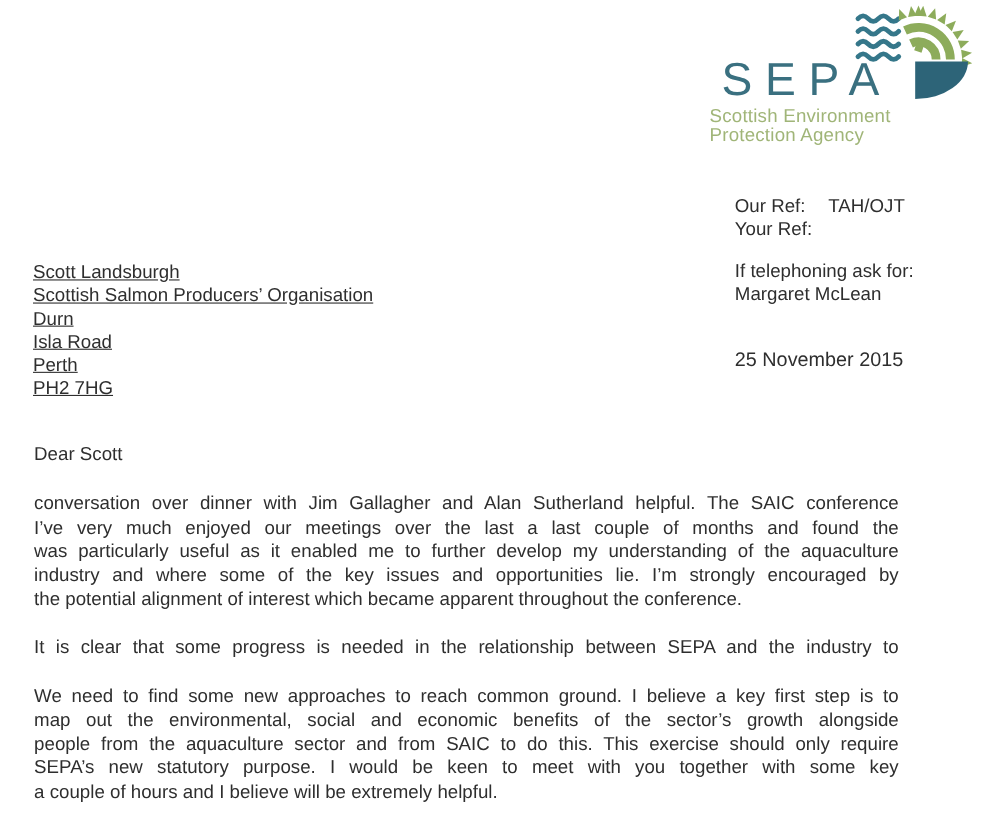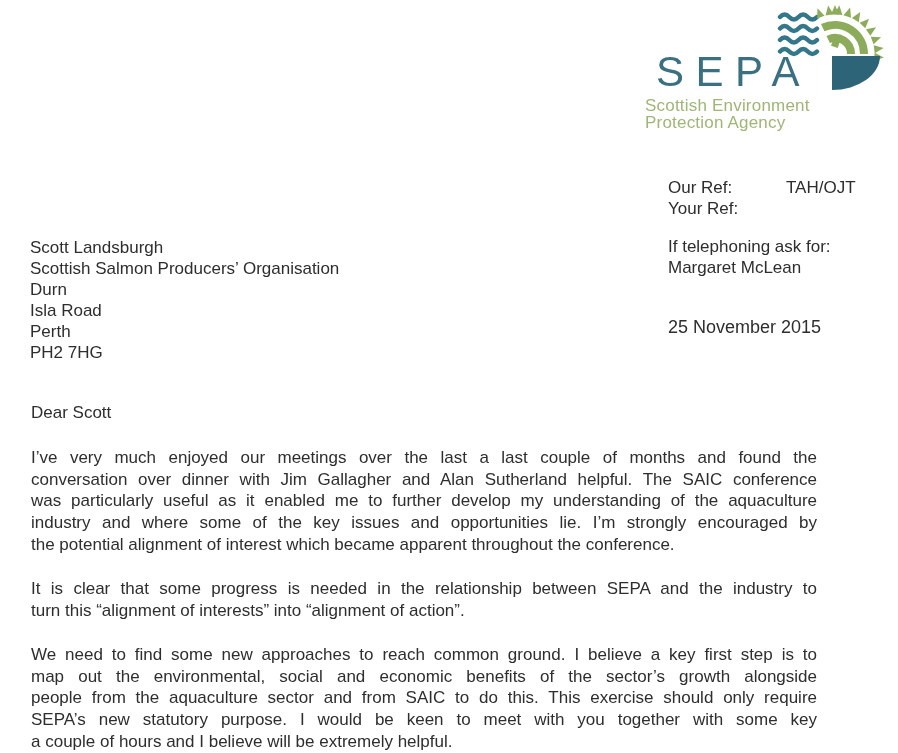--- a/index.html
+++ b/index.html
@@ -24,27 +24,27 @@
     white-space: nowrap;
   }
   .logo-tagline {
     position: absolute; right: 48px; top: 95px; width: 205px;
     font-size: 17px; line-height: 17px; letter-spacing: 0.2px;
     color: #a0b578;
   }
 
   
   .refs { position: absolute; left: 668px; top: 178px; font-size: 17px; line-height: 20.5px; }
-  .ref-row { display: flex; gap: 33px; }
+  .ref-row { display: flex; }
   .ref-label { width: 85px; }
   .telephoning { position: absolute; left: 668px; top: 237px; font-size: 17px; line-height: 20.5px; }
   .letter-date { position: absolute; left: 668px; top: 317px; font-size: 18px; }
 
   
-  .address { position: absolute; left: 30px; top: 238px; font-size: 17px; line-height: 20.9px; }
+  .address { position: absolute; left: 30px; top: 238px; font-size: 17px; line-height: 20.9px; text-decoration: underline; }
 
   
   .salutation { position: absolute; left: 31px; top: 402px; font-size: 17px; line-height: 21.7px; text-align: center; }
   .letter-body { position: absolute; left: 31px; top: 447px; width: 786px; font-size: 17px; line-height: 21.7px; }
   .paragraph { margin: 0 0 22.5px 0; }
   .line { white-space: normal; }
   .just { text-align: justify; text-align-last: justify; }
 </style>
 </head>
 <body>
@@ -114,29 +114,28 @@
       <div class="line">Durn</div>
       <div class="line">Isla Road</div>
       <div class="line">Perth</div>
       <div class="line">PH2 7HG</div>
     </div>
 
   <div class="salutation">Dear Scott</div>
 
   <div class="letter-body">
     <div class="paragraph">
+        <div class="line just">conversation over dinner with Jim Gallagher and Alan Sutherland helpful. The SAIC conference</div>
         <div class="line just">I’ve very much enjoyed our meetings over the last a last couple of months and found the</div>
-        <div class="line just">conversation over dinner with Jim Gallagher and Alan Sutherland helpful. The SAIC conference</div>
         <div class="line just">was particularly useful as it enabled me to further develop my understanding of the aquaculture</div>
         <div class="line just">industry and where some of the key issues and opportunities lie. I’m strongly encouraged by</div>
         <div class="line">the potential alignment of interest which became apparent throughout the conference.</div>
       </div>
     <div class="paragraph">
         <div class="line just">It is clear that some progress is needed in the relationship between SEPA and the industry to</div>
-        <div class="line">turn this “alignment of interests” into “alignment of action”.</div>
       </div>
     <div class="paragraph">
         <div class="line just">We need to find some new approaches to reach common ground. I believe a key first step is to</div>
         <div class="line just">map out the environmental, social and economic benefits of the sector’s growth alongside</div>
         <div class="line just">people from the aquaculture sector and from SAIC to do this. This exercise should only require</div>
         <div class="line just">SEPA’s new statutory purpose. I would be keen to meet with you together with some key</div>
         <div class="line">a couple of hours and I believe will be extremely helpful.</div>
       </div>
   </div>
 

